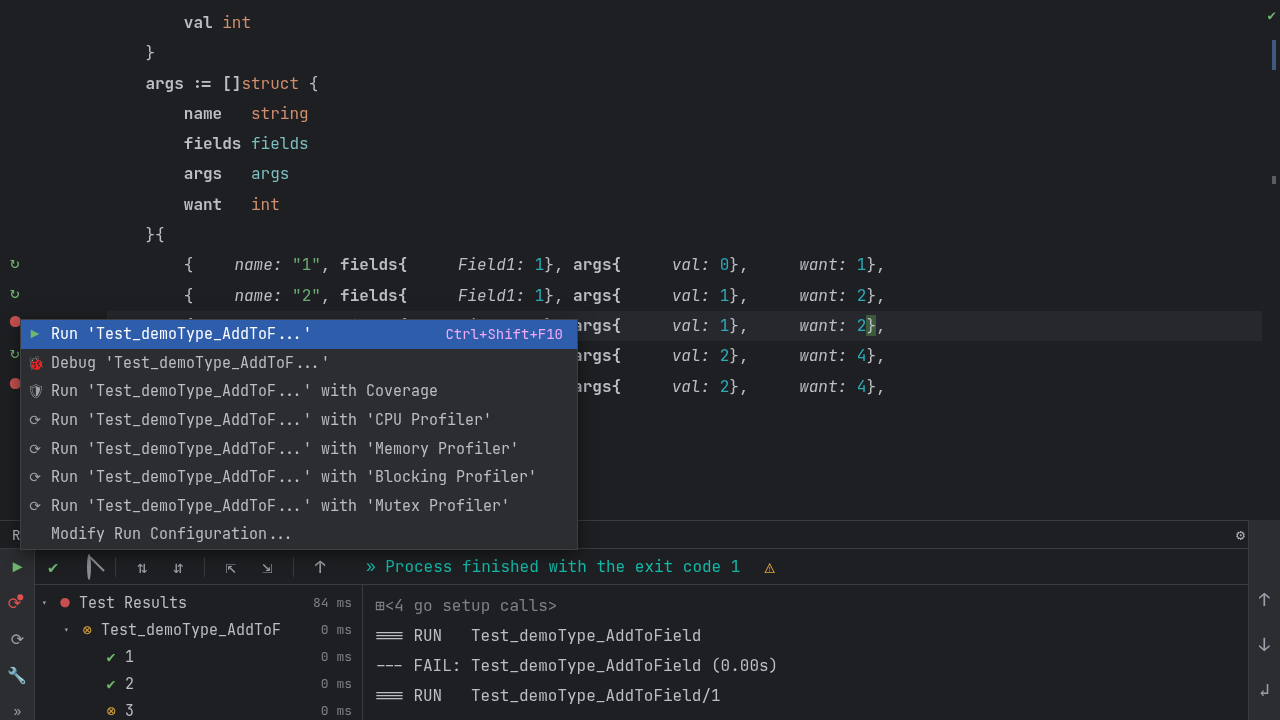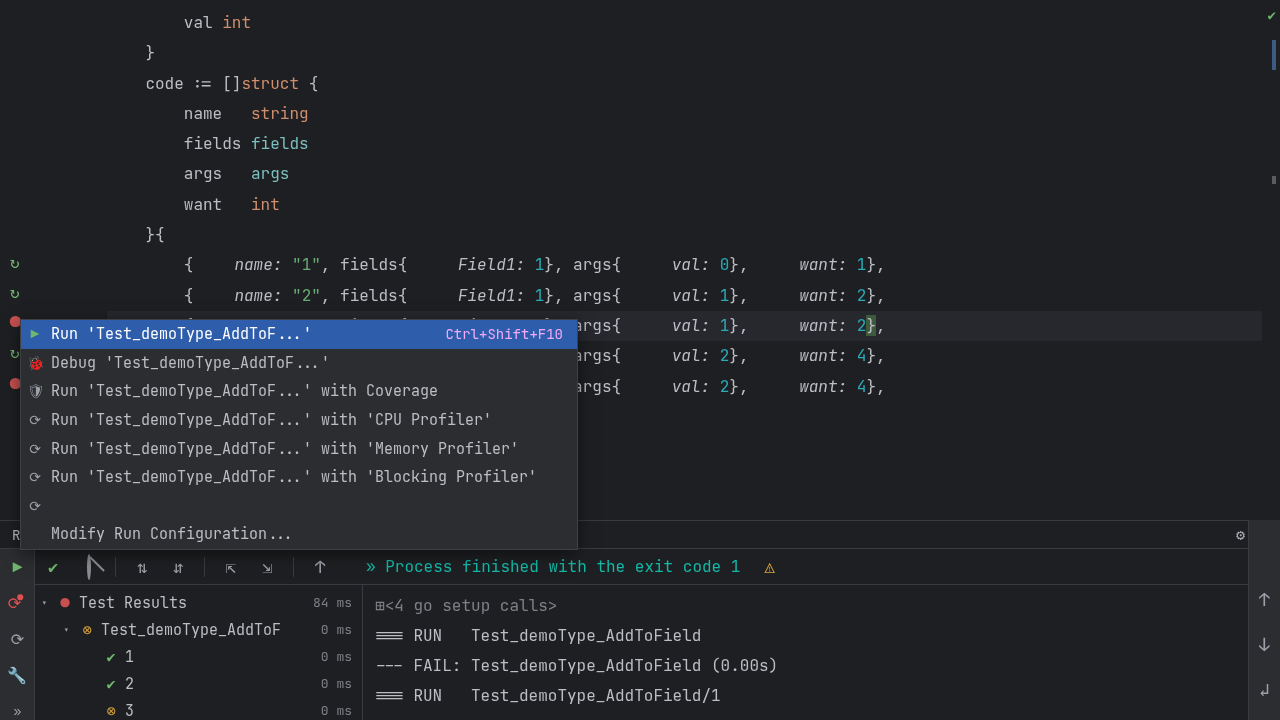--- a/index.html
+++ b/index.html
@@ -32,21 +32,21 @@
     z-index: 0;
   }
   .gutter-icon { position: absolute; left: 10px; width: 16px; height: 16px; }
   .run-icon::before { content: "↻"; color: #6fb66f; font-size: 16px; }
   .err-icon::before { content: "●"; color: #c85050; font-size: 18px; }
   .code { padding: 8px 0 0 72px; line-height: 30.3px; white-space: pre; font-size: 16px; }
   .kw { color: #cf8e6d; }
   .type { color: #7dbebe; }
   .str { color: #6aab73; }
   .num { color: #2aacb8; }
-  .ident { color: #bcbec4; }
+  .ident { color: #bcbec4; font-weight: bold; }
   .param { color: #bcbec4; font-style: italic; margin-left: 41px; }
   .punc { color: #bcbec4; }
   .hl-line {
     background: #26282e;
   }
   .caret-brace { background: #3d5a3d; }
   
   .context-menu {
     position: absolute;
     left: 20px;
@@ -215,21 +215,21 @@
   <div class="gutter-icon run-icon" style="top:252px"></div>
   <div class="gutter-icon run-icon" style="top:282px"></div>
   <div class="gutter-icon err-icon" style="top:310px"></div>
   <div class="gutter-icon run-icon" style="top:342px"></div>
   <div class="gutter-icon err-icon" style="top:372px"></div>
 </div>
 
 <div class="editor">
   <div class="code"><span>        <span class="ident">val</span> <span class="kw">int</span></span>
 <span>    <span class="punc">}</span></span>
-<span>    <span class="ident">code := []</span><span class="kw">struct</span><span class="punc"> {</span></span>
+<span>    <span class="ident">args := []</span><span class="kw">struct</span><span class="punc"> {</span></span>
 <span>        <span class="ident">name   </span><span class="kw">string</span></span>
 <span>        <span class="ident">fields </span><span class="type">fields</span></span>
 <span>        <span class="ident">args   </span><span class="type">args</span></span>
 <span>        <span class="ident">want   </span><span class="kw">int</span></span>
 <span>    <span class="punc">}{</span></span>
 <span>        {<span class="param">name:</span> <span class="str">"<span>1</span>"</span>, <span class="ident">fields{</span> <span class="param">Field1:</span> <span class="num">1</span>}, <span class="ident">args{</span> <span class="param">val:</span> <span class="num">0</span>}, <span class="param">want:</span> <span class="num">1</span>},</span>
 <span>        {<span class="param">name:</span> <span class="str">"<span>2</span>"</span>, <span class="ident">fields{</span> <span class="param">Field1:</span> <span class="num">1</span>}, <span class="ident">args{</span> <span class="param">val:</span> <span class="num">1</span>}, <span class="param">want:</span> <span class="num">2</span>},</span>
 <span class="hl-line" style="display:inline-block;width:100%">        {<span class="param">name:</span> <span class="str">"<span>3</span>"</span>, <span class="ident">fields{</span> <span class="param">Field1:</span> <span class="num">1</span>}, <span class="ident">args{</span> <span class="param">val:</span> <span class="num">1</span>}, <span class="param">want:</span> <span class="num">2</span><span class="caret-brace">}</span>,</span>
 <span>        {<span class="param">name:</span> <span class="str">"<span>4</span>"</span>, <span class="ident">fields{</span> <span class="param">Field1:</span> <span class="num">2</span>}, <span class="ident">args{</span> <span class="param">val:</span> <span class="num">2</span>}, <span class="param">want:</span> <span class="num">4</span>},</span>
 <span>        {<span class="param">name:</span> <span class="str">"<span>5</span>"</span>, <span class="ident">fields{</span> <span class="param">Field1:</span> <span class="num">2</span>}, <span class="ident">args{</span> <span class="param">val:</span> <span class="num">2</span>}, <span class="param">want:</span> <span class="num">4</span>},</span>
@@ -263,20 +263,21 @@
     <div class="cm-item">
       <span class="cm-icon clock-gray">⟳</span>
       <span class="cm-label">Run 'Test_demoType_AddToF...' with 'Memory Profiler'</span>
     </div>
     <div class="cm-item">
       <span class="cm-icon clock-gray">⟳</span>
       <span class="cm-label">Run 'Test_demoType_AddToF...' with 'Blocking Profiler'</span>
     </div>
     <div class="cm-item">
       <span class="cm-icon clock-gray">⟳</span>
+      <span class="cm-label">Run 'Test_demoType_AddToF...' with 'Mutex Profiler'</span>
     </div>
     <div class="cm-item">
       <span class="cm-icon "></span>
       <span class="cm-label">Modify Run Configuration...</span>
     </div>
   </div>
 
 <div class="toolwindow">
   <div class="tw-header">
     <span class="tw-header-title">R</span>

